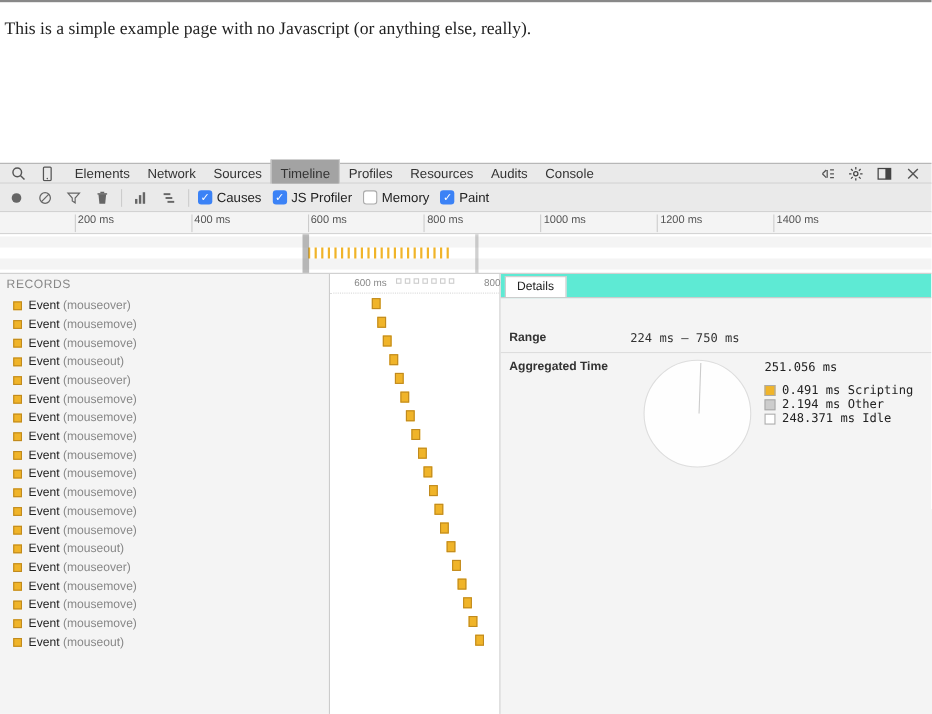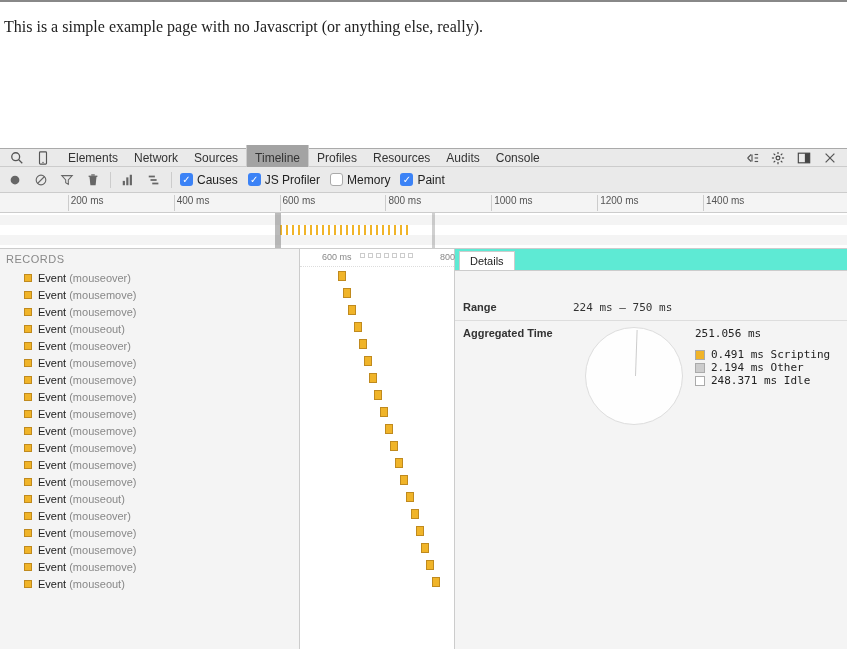--- a/index.html
+++ b/index.html
@@ -32,21 +32,21 @@
 .overview-strip .band { position: absolute; left: 0; right: 0; height: 10px; background: #f4f4f4; }
 .overview-strip .marks { position: absolute; top: 12px; height: 12px; display: flex; gap: 4px; }
 .overview-strip .mark { width: 2px; height: 10px; background: #f0b429; }
 .overview-handle { position: absolute; top: 0; bottom: 0; width: 6px; background: rgba(120,120,120,0.5); }
 
 
 .main { flex: 1; display: flex; overflow: hidden; }
 .records-pane { width: 300px; background: #f4f4f4; border-right: 1px solid #ccc; overflow: hidden; display: flex; flex-direction: column; }
 .records-header { padding: 4px 6px; color: #888; font-size: 11px; letter-spacing: 0.5px; }
 .records-list { flex: 1; overflow: hidden; }
-.record-row { display: flex; align-items: center; height: 17px; padding-left: 24px; gap: 6px; font-size: 11px; }
+.record-row { display: flex; align-items: center; height: 17px; padding-left: 12px; gap: 6px; font-size: 11px; }
 .record-marker { width: 8px; height: 8px; background: #f0b429; border: 1px solid #c08a1e; }
 .record-text .prefix { color: #222; }
 .record-text .paren { color: #888; }
 
 .flame-pane { flex: 1; display: flex; overflow: hidden; }
 .flame-chart { width: 155px; border-right: 1px solid #ccc; position: relative; background: #fff; }
 .flame-ruler { height: 18px; position: relative; font-size: 9px; color: #888; border-bottom: 1px dotted #ddd; }
 .flame-ruler .ftick { position: absolute; top: 3px; }
 .flame-body { position: relative; }
 .flame-bar { position: absolute; width: 8px; height: 10px; background: #f0b429; border: 1px solid #c08a1e; }

